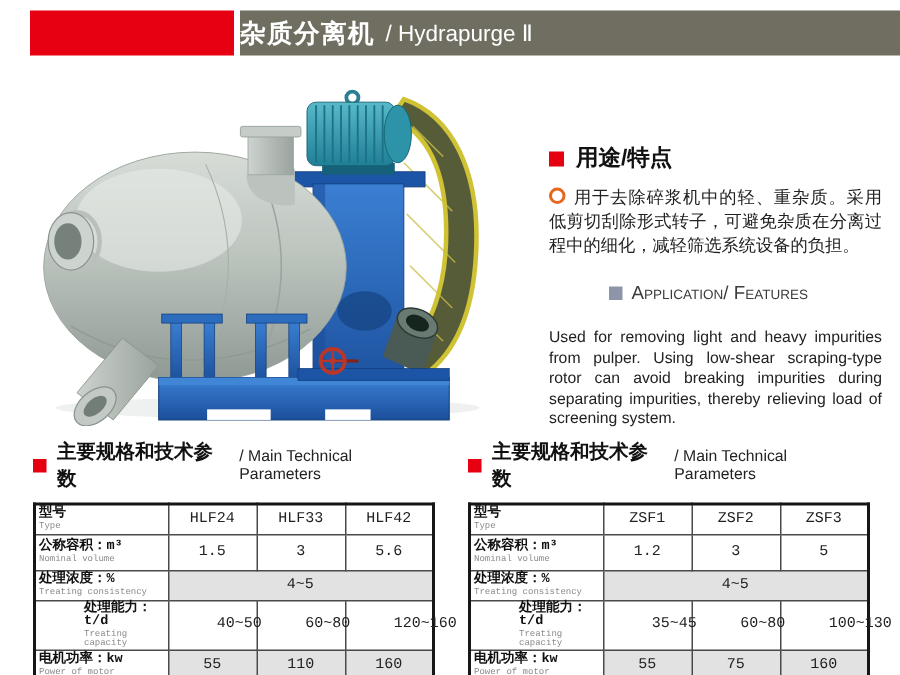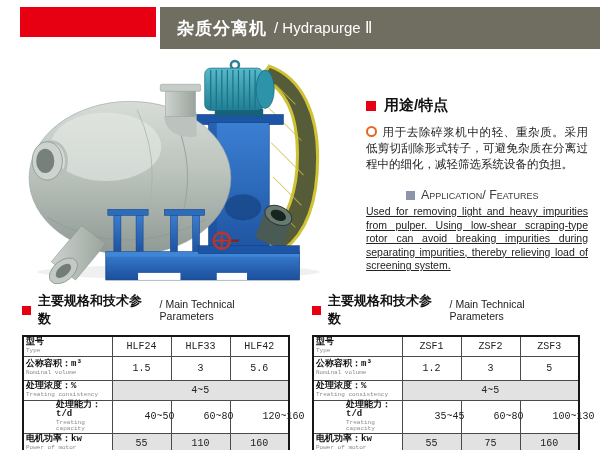--- a/index.html
+++ b/index.html
@@ -5,39 +5,39 @@
   html,body { margin:0; padding:0; }
   body {
     width:600px; height:450px; position:relative; overflow:hidden;
     background:#ffffff;
     font-family:"Liberation Sans","DejaVu Sans",sans-serif;
     color:#1a1a1a;
   }
 
   
   .hdr-red  { position:absolute; left:20px; top:7px; width:136px; height:30px; background:#e60012; }
-  .hdr-bar  { position:absolute; left:160px; top:7px; width:440px; height:42px; background:#6f6e61;
-              color:#fff; display:flex; align-items:center; padding-left:17px; box-sizing:border-box; }
+  .hdr-bar  { position:absolute; left:160px; top:7px; width:440px; height:30px; background:#6f6e61;
+              color:#fff; display:flex; align-items:center; padding-left:0; box-sizing:border-box; }
   .hdr-zh   { font-weight:bold; font-size:17px; letter-spacing:1px; }
   .hdr-rest { font-size:15px; margin-left:7px; font-weight:normal; }
 
   
   .machine { position:absolute; left:16px; top:56px; width:340px; height:228px; }
 
   
   .feat { position:absolute; left:366px; top:96px; width:222px; }
   .feat-head { display:flex; align-items:center; gap:8px; font-weight:bold; font-size:15px; color:#111; }
   .sq-red  { width:10px; height:10px; background:#e60012; flex:0 0 auto; }
   .sq-gray { width:9px;  height:9px;  background:#8f95a8; flex:0 0 auto; }
   .feat-zh-body { margin-top:9px; font-size:11.5px; line-height:16px; text-align:justify; color:#222; }
   .ring { display:inline-block; width:7px; height:7px; border:2px solid #e8671e; border-radius:50%;
           margin-right:5px; vertical-align:-1px; }
   .feat-en-head { margin-top:16px; display:flex; align-items:center; gap:6px;
                   font-variant:small-caps; font-size:12.5px; color:#3c3c3c;padding-left:40px; }
-  .feat-en-body { margin-top:3px; font-size:10.5px; line-height:13.5px; color:#222; text-align:justify;text-decoration:underline; }
+  .feat-en-body { margin-top:17px; font-size:10.5px; line-height:13.5px; color:#222; text-align:justify; }
 
   
   .spec { position:absolute; top:292px; width:266px; }
   .spec-left  { left:22px; }
   .spec-right { left:312px; }
   .sec-head { display:flex; align-items:center; gap:7px; margin-bottom:7px; }
   .sq-red-sm { width:9px; height:9px; background:#e60012; flex:0 0 auto; }
   .sec-zh { font-weight:bold; font-size:13px; color:#111; }
   .sec-en { font-size:10.5px; color:#222; margin-left:1px; }
 

